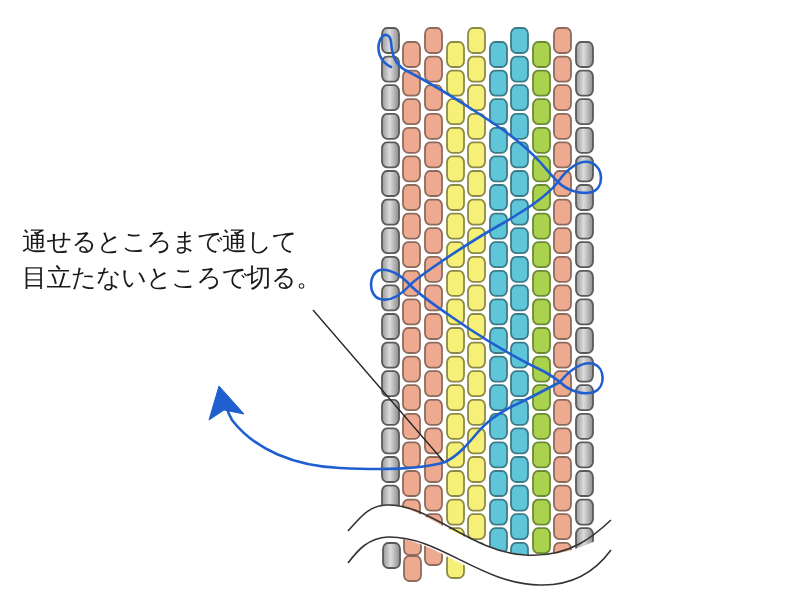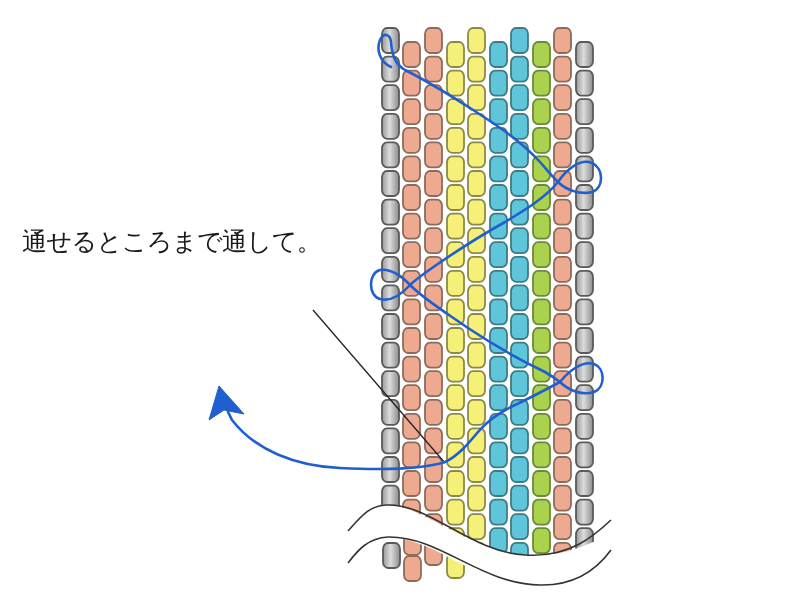--- a/index.html
+++ b/index.html
@@ -277,14 +277,15 @@
 
     <path d="M 560 382 C 568 390, 582 396, 594 392 C 606 387, 605 368, 594 364 C 582 360, 568 372, 560 382"></path>
 
     <path d="M 560 382 C 545 390, 530 398, 515 405 C 500 412, 488 420, 478 432 C 468 444, 458 456, 445 462 C 420 470, 380 470, 340 468 C 295 466, 255 450, 232 420 C 229 415, 227 410, 226 404"></path>
   </g>
 
   <path d="M 219 386 L 209 420 L 224 410 L 244 414 Z" fill="#1f5fcf" stroke="#1f5fcf" stroke-width="1" stroke-linejoin="round"></path>
 </svg>
 
 <div class="caption">
-  <div>通せるところまで通して。</div>
+  <div>通せるところまで通して</div>
+  <div>目立たないところで切る。</div>
 </div>
 
 </body></html>

